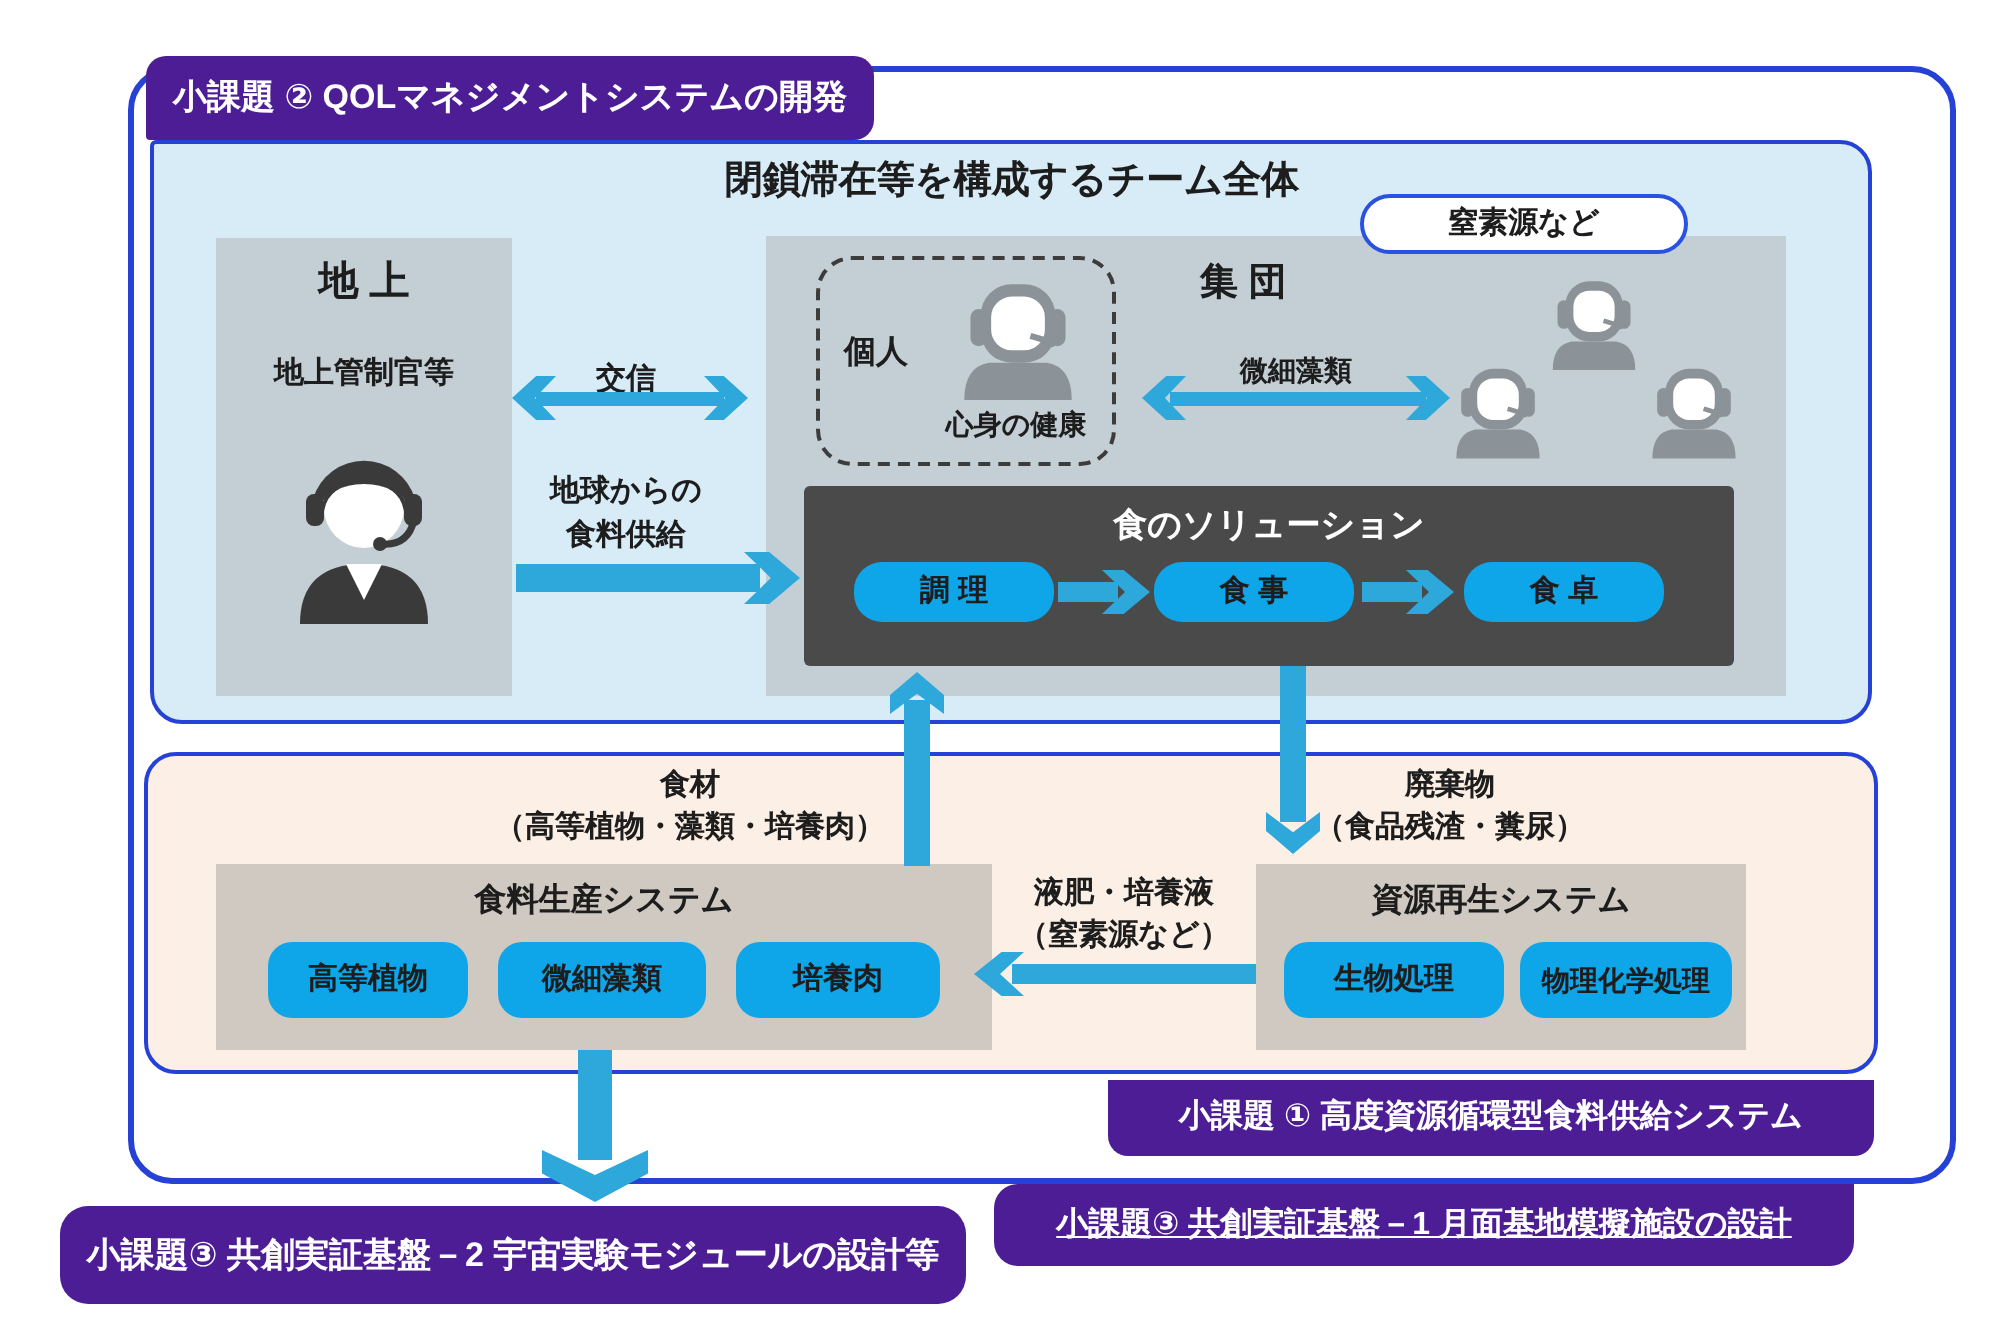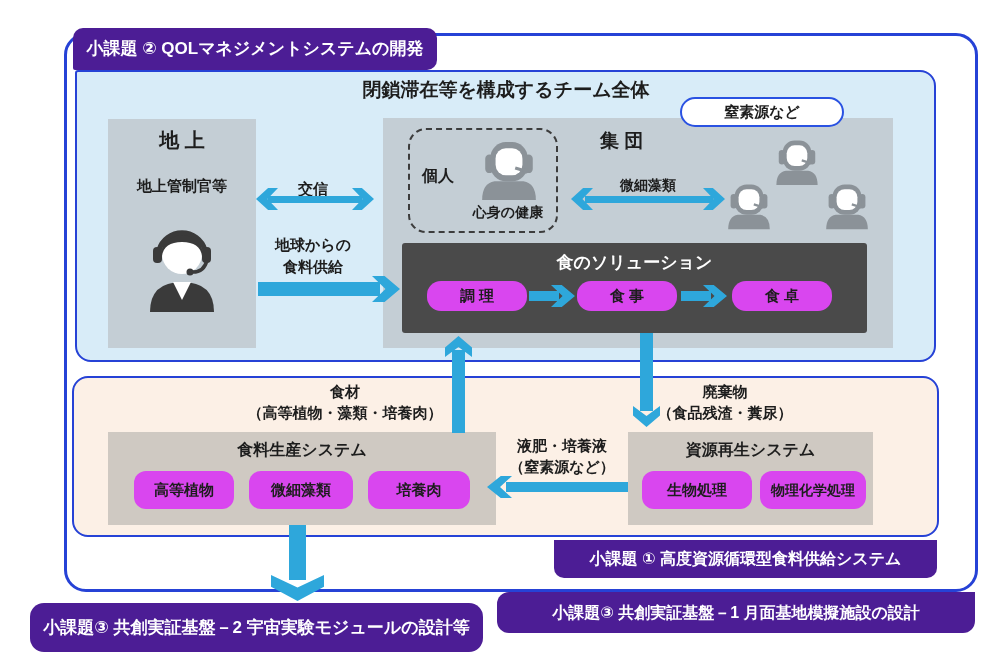--- a/index.html
+++ b/index.html
@@ -11,21 +11,21 @@
   .b{font-weight:bold;}
   .ctr{text-align:center;}
   
   .outer-frame{border:3px solid #2642d6;border-radius:22px;background:#fff;}
   .qol-panel{background:#d8ecf8;border:2.5px solid #2642d6;border-radius:3px 16px 16px 16px;}
   .pink-panel{background:#fcf0e6;border:2.5px solid #2642d6;border-radius:16px;}
   .gray-box{background:#c4ced5;}
   .taupe-box{background:#cfc9c2;}
   .dark-box{background:#4a4a4a;border-radius:3px;}
   .badge{background:#4c1d95;color:#fff;font-weight:bold;text-align:center;}
-  .white-pill{background:#d946ef;border-radius:14px;font-weight:bold;text-align:center;color:#1d1d1d;}
+  .white-pill{background:#0ea5e9;border-radius:14px;font-weight:bold;text-align:center;color:#1d1d1d;}
   .iso-box{background:#fff;border:2.5px solid #2a52e2;border-radius:15px;}
   .dashed-box{border:2.5px dashed #3c3c3c;border-radius:18px;}
   
   .shaft{background:#2ea7db;}
   .ch{background:#2ea7db;}
   .ch-r{clip-path:polygon(0 0,45% 0,100% 50%,45% 100%,0 100%,48% 50%);}
   .ch-l{clip-path:polygon(100% 0,55% 0,0 50%,55% 100%,100% 100%,52% 50%);}
   .ch-u{clip-path:polygon(0 100%,0 55%,50% 0,100% 55%,100% 100%,50% 52%);}
   .ch-d{clip-path:polygon(0 0,0 45%,50% 100%,100% 45%,100% 0,50% 48%);}
 </style>
@@ -156,16 +156,16 @@
 
   <div class="abs b ctr" style="left:502px;top:437px;width:120px;font-size:15px;z-index:3;">液肥・培養液</div>
   <div class="abs b ctr" style="left:502px;top:458px;width:120px;font-size:15px;z-index:3;">（窒素源など）</div>
   <div class="abs shaft" style="left:506px;top:482px;width:122px;height:10px;z-index:3;"></div>
   <div class="abs ch ch-l" style="left:487px;top:476px;width:25px;height:22px;z-index:3;"></div>
 
   <div class="abs shaft" style="left:289px;top:525px;width:17px;height:55px;z-index:5;"></div>
   <div class="abs ch ch-d" style="left:271px;top:575px;width:53px;height:26px;z-index:5;"></div>
 
   <div class="abs badge" style="left:554px;top:540px;width:383px;height:38px;line-height:38px;font-size:16px;border-radius:0 0 10px 10px;z-index:3;">小課題 ①  高度資源循環型食料供給システム</div>
-  <div class="abs badge" style="left:497px;top:592px;width:478px;height:41px;line-height:41px;font-size:16px;border-radius:12px 0 12px 12px;z-index:4;">小課題③  共創実証基盤－1  月面基地模擬施設の設計</div>
+  <div class="abs badge" style="left:497px;top:592px;width:430px;height:41px;line-height:41px;font-size:16px;border-radius:12px 0 12px 12px;z-index:4;text-decoration:underline;">小課題③  共創実証基盤－1  月面基地模擬施設の設計</div>
   <div class="abs badge" style="left:30px;top:603px;width:453px;height:49px;line-height:49px;font-size:17px;border-radius:14px;z-index:4;">小課題③ 共創実証基盤－2 宇宙実験モジュールの設計等</div>
 
 </div>
 
 </body></html>

